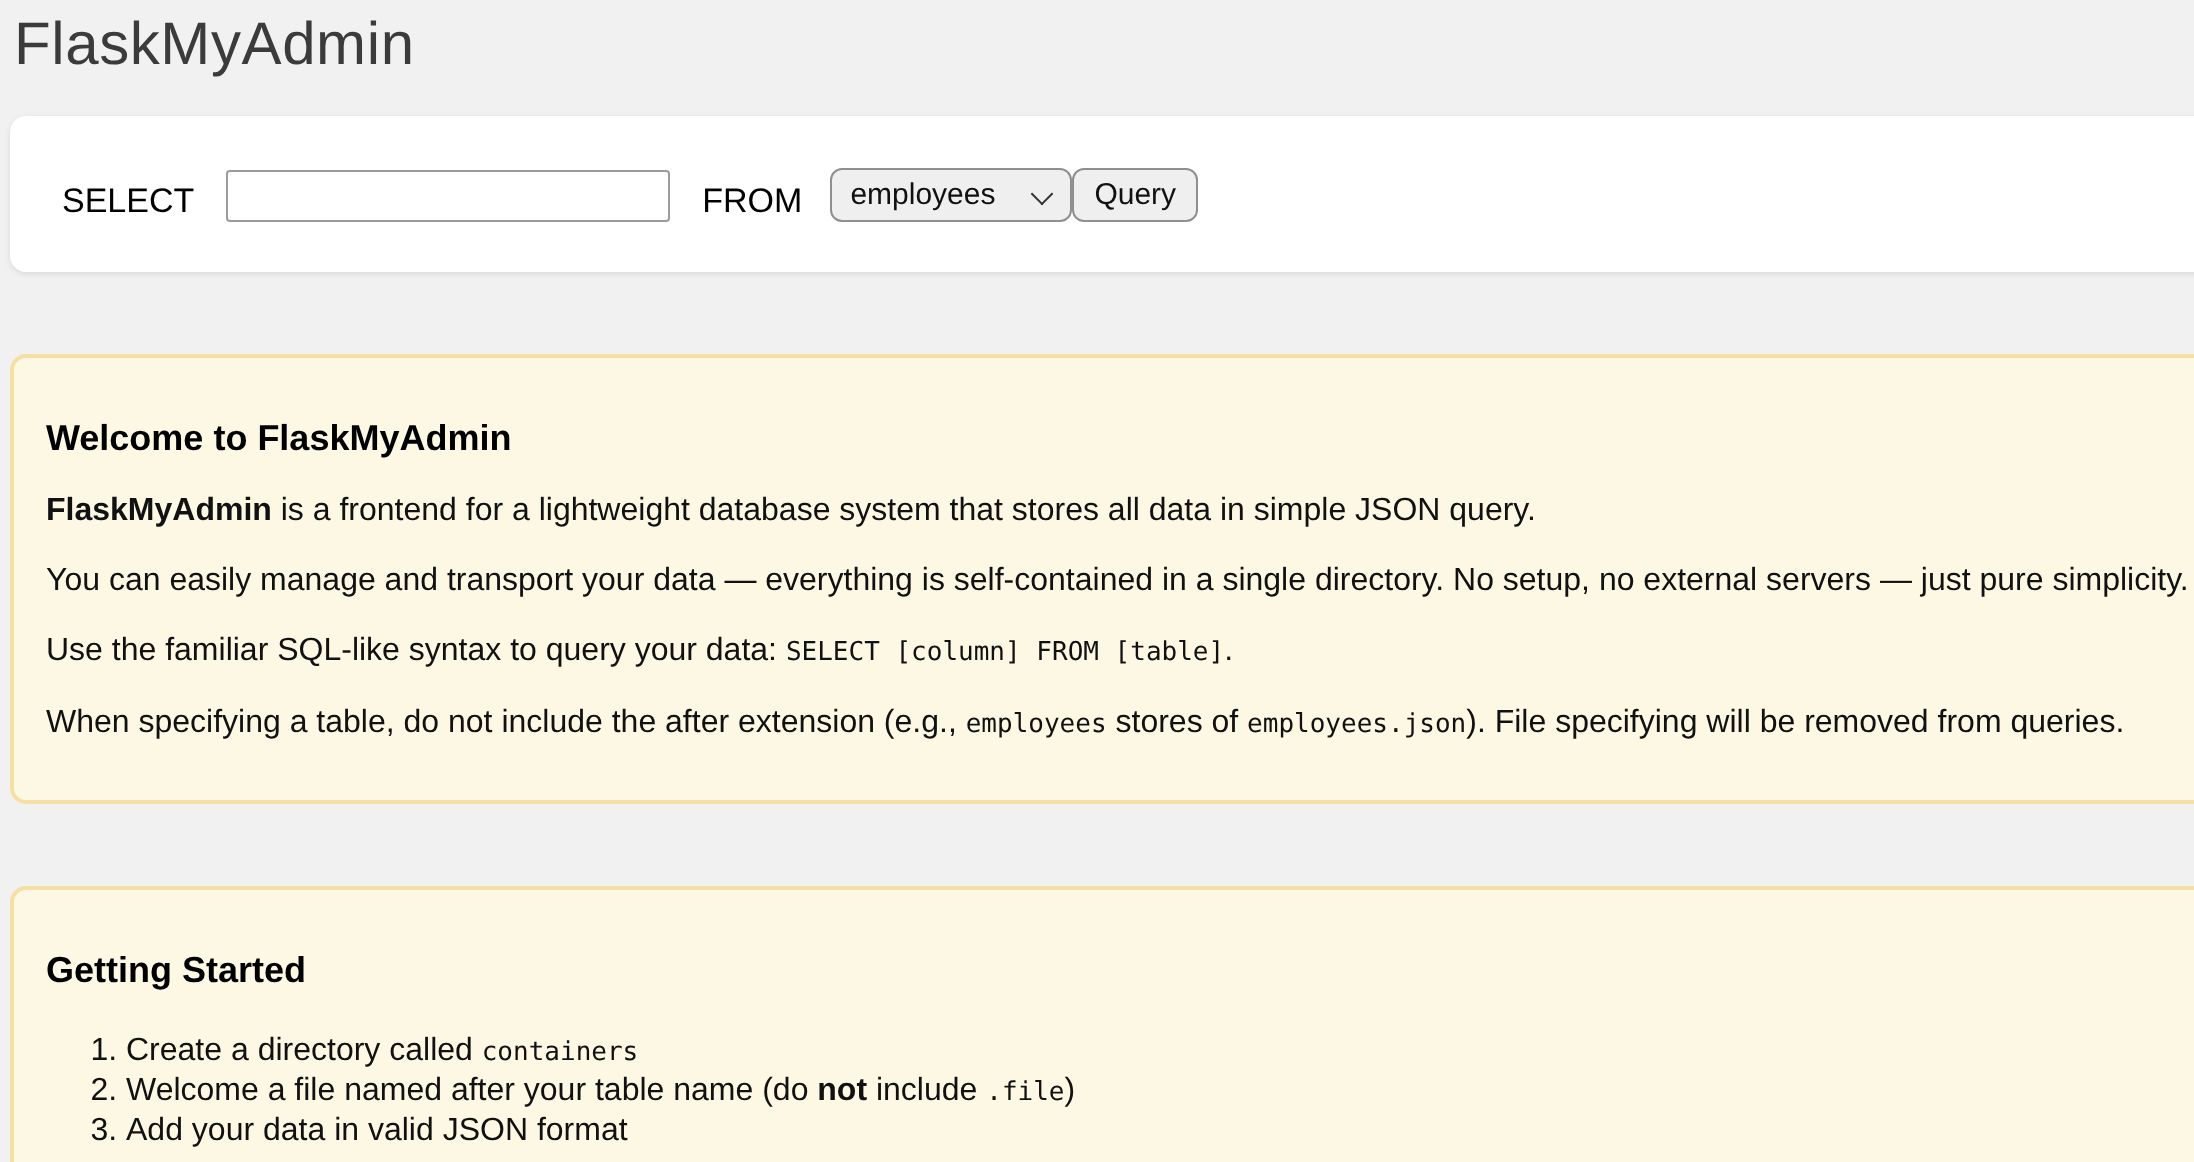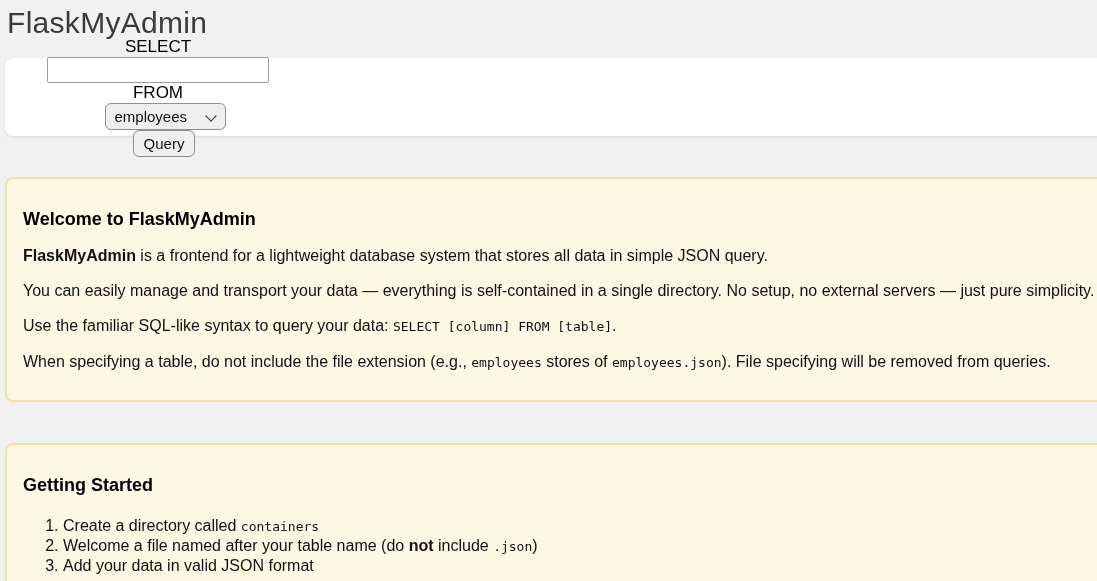--- a/index.html
+++ b/index.html
@@ -31,22 +31,21 @@
     box-sizing: border-box;
     background: #ffffff;
     border-radius: 8px;
     box-shadow: 0 1px 3px rgba(0,0,0,0.10);
     display: flex;
     align-items: center;
     padding: 0 26px;
   }
   .query-form {
     display: flex;
-    align-items: center;
-    flex-direction: column;
+    align-items: flex-end;
   }
   .kw {
     font-size: 17px;
     color: #000000;
   }
   .col-input {
     width: 212px;
     height: 22px;
     margin: 0 16px;
     border: 1px solid #9b9b9b;
@@ -79,21 +78,21 @@
     right: 11px;
     top: 9px;
     width: 7px;
     height: 7px;
     border-right: 1.6px solid #333333;
     border-bottom: 1.6px solid #333333;
     transform: rotate(45deg);
     pointer-events: none;
   }
   .query-btn {
-    margin-left: 12px;
+    margin-left: 0;
     height: 27px;
     background: #efefef;
     border: 1px solid #8f8f8f;
     border-radius: 6px;
     font-size: 15px;
     font-family: "Liberation Sans", sans-serif;
     color: #111111;
     padding: 0 10px;
   }
   
@@ -152,25 +151,25 @@
       </span>
       <button type="button" class="query-btn">Query</button>
     </form>
   </div>
 
   <div class="notice">
     <h3>Welcome to FlaskMyAdmin</h3>
     <p><b>FlaskMyAdmin</b><span> is a frontend for a lightweight database system that stores all data in simple JSON query.</span></p>
     <p>You can easily manage and transport your data — everything is self-contained in a single directory. No setup, no external servers — just pure simplicity.</p>
     <p><span>Use the familiar SQL-like syntax to query your data: </span><code>SELECT [column] FROM [table]</code><span>.</span></p>
-    <p><span>When specifying a table, do not include the file extension (e.g., </span><code>employees</code><span> stores of </span><code>employees.json</code><span>). File specifying will be removed from queries.</span></p>
+    <p><span>When specifying a table, do not include the after extension (e.g., </span><code>employees</code><span> stores of </span><code>employees.json</code><span>). File specifying will be removed from queries.</span></p>
   </div>
 
   <div class="notice">
     <h3>Getting Started</h3>
     <ol>
       <li><span>Create a directory called </span><code>containers</code></li>
-      <li><span>Welcome a file named after your table name (do </span><b>not</b><span> include </span><code>.json</code><span>)</span></li>
+      <li><span>Welcome a file named after your table name (do </span><b>not</b><span> include </span><code>.file</code><span>)</span></li>
       <li>Add your data in valid JSON format</li>
     </ol>
   </div>
 
 </div>
 
 </body></html>

